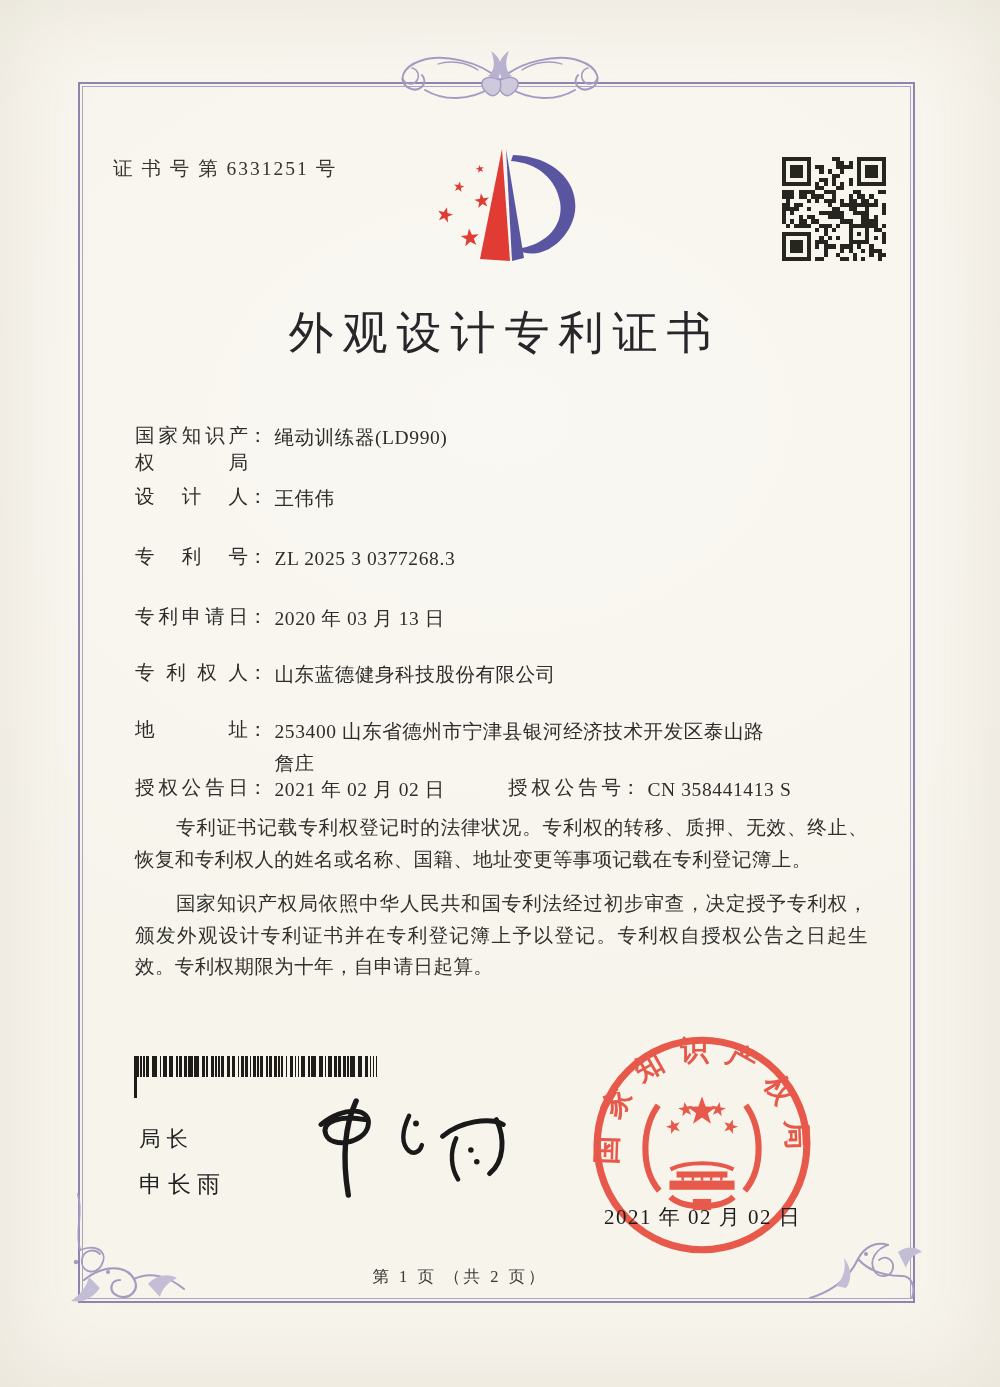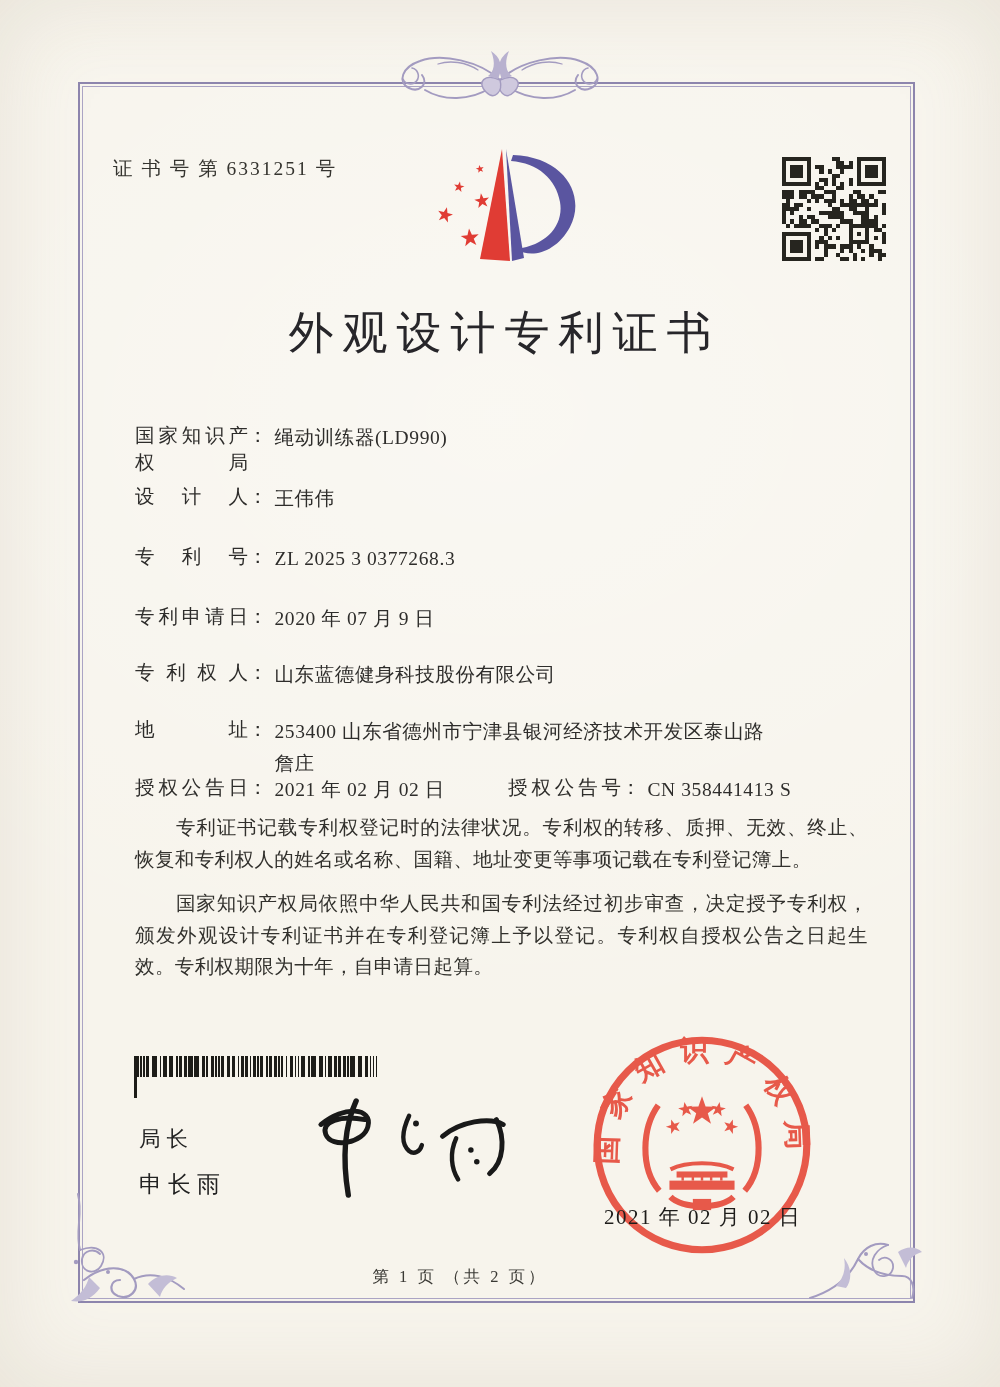--- a/index.html
+++ b/index.html
@@ -376,21 +376,21 @@
   <div class="field-row" style="top:422px">
     <span class="f-label">国家知识产权局</span><span class="f-colon">：</span><span class="f-value">绳动训练器(LD990)</span>
   </div>
   <div class="field-row" style="top:483px">
     <span class="f-label">设计人</span><span class="f-colon">：</span><span class="f-value">王伟伟</span>
   </div>
   <div class="field-row" style="top:543px">
     <span class="f-label">专利号</span><span class="f-colon">：</span><span class="f-value">ZL 2025 3 0377268.3</span>
   </div>
   <div class="field-row" style="top:603px">
-    <span class="f-label">专利申请日</span><span class="f-colon">：</span><span class="f-value">2020 年 07 月 9 日</span>
+    <span class="f-label">专利申请日</span><span class="f-colon">：</span><span class="f-value">2020 年 03 月 13 日</span>
   </div>
   <div class="field-row" style="top:659px">
     <span class="f-label">专利权人</span><span class="f-colon">：</span><span class="f-value">山东蓝德健身科技股份有限公司</span>
   </div>
   <div class="field-row" style="top:716px">
     <span class="f-label">地址</span><span class="f-colon">：</span><span class="f-value">253400  山东省德州市宁津县银河经济技术开发区泰山路
 詹庄</span>
   </div>
   <div class="field-row" style="top:774px">
     <span class="f-label">授权公告日</span><span class="f-colon">：</span><span class="f-value">2021 年 02 月 02 日</span>

